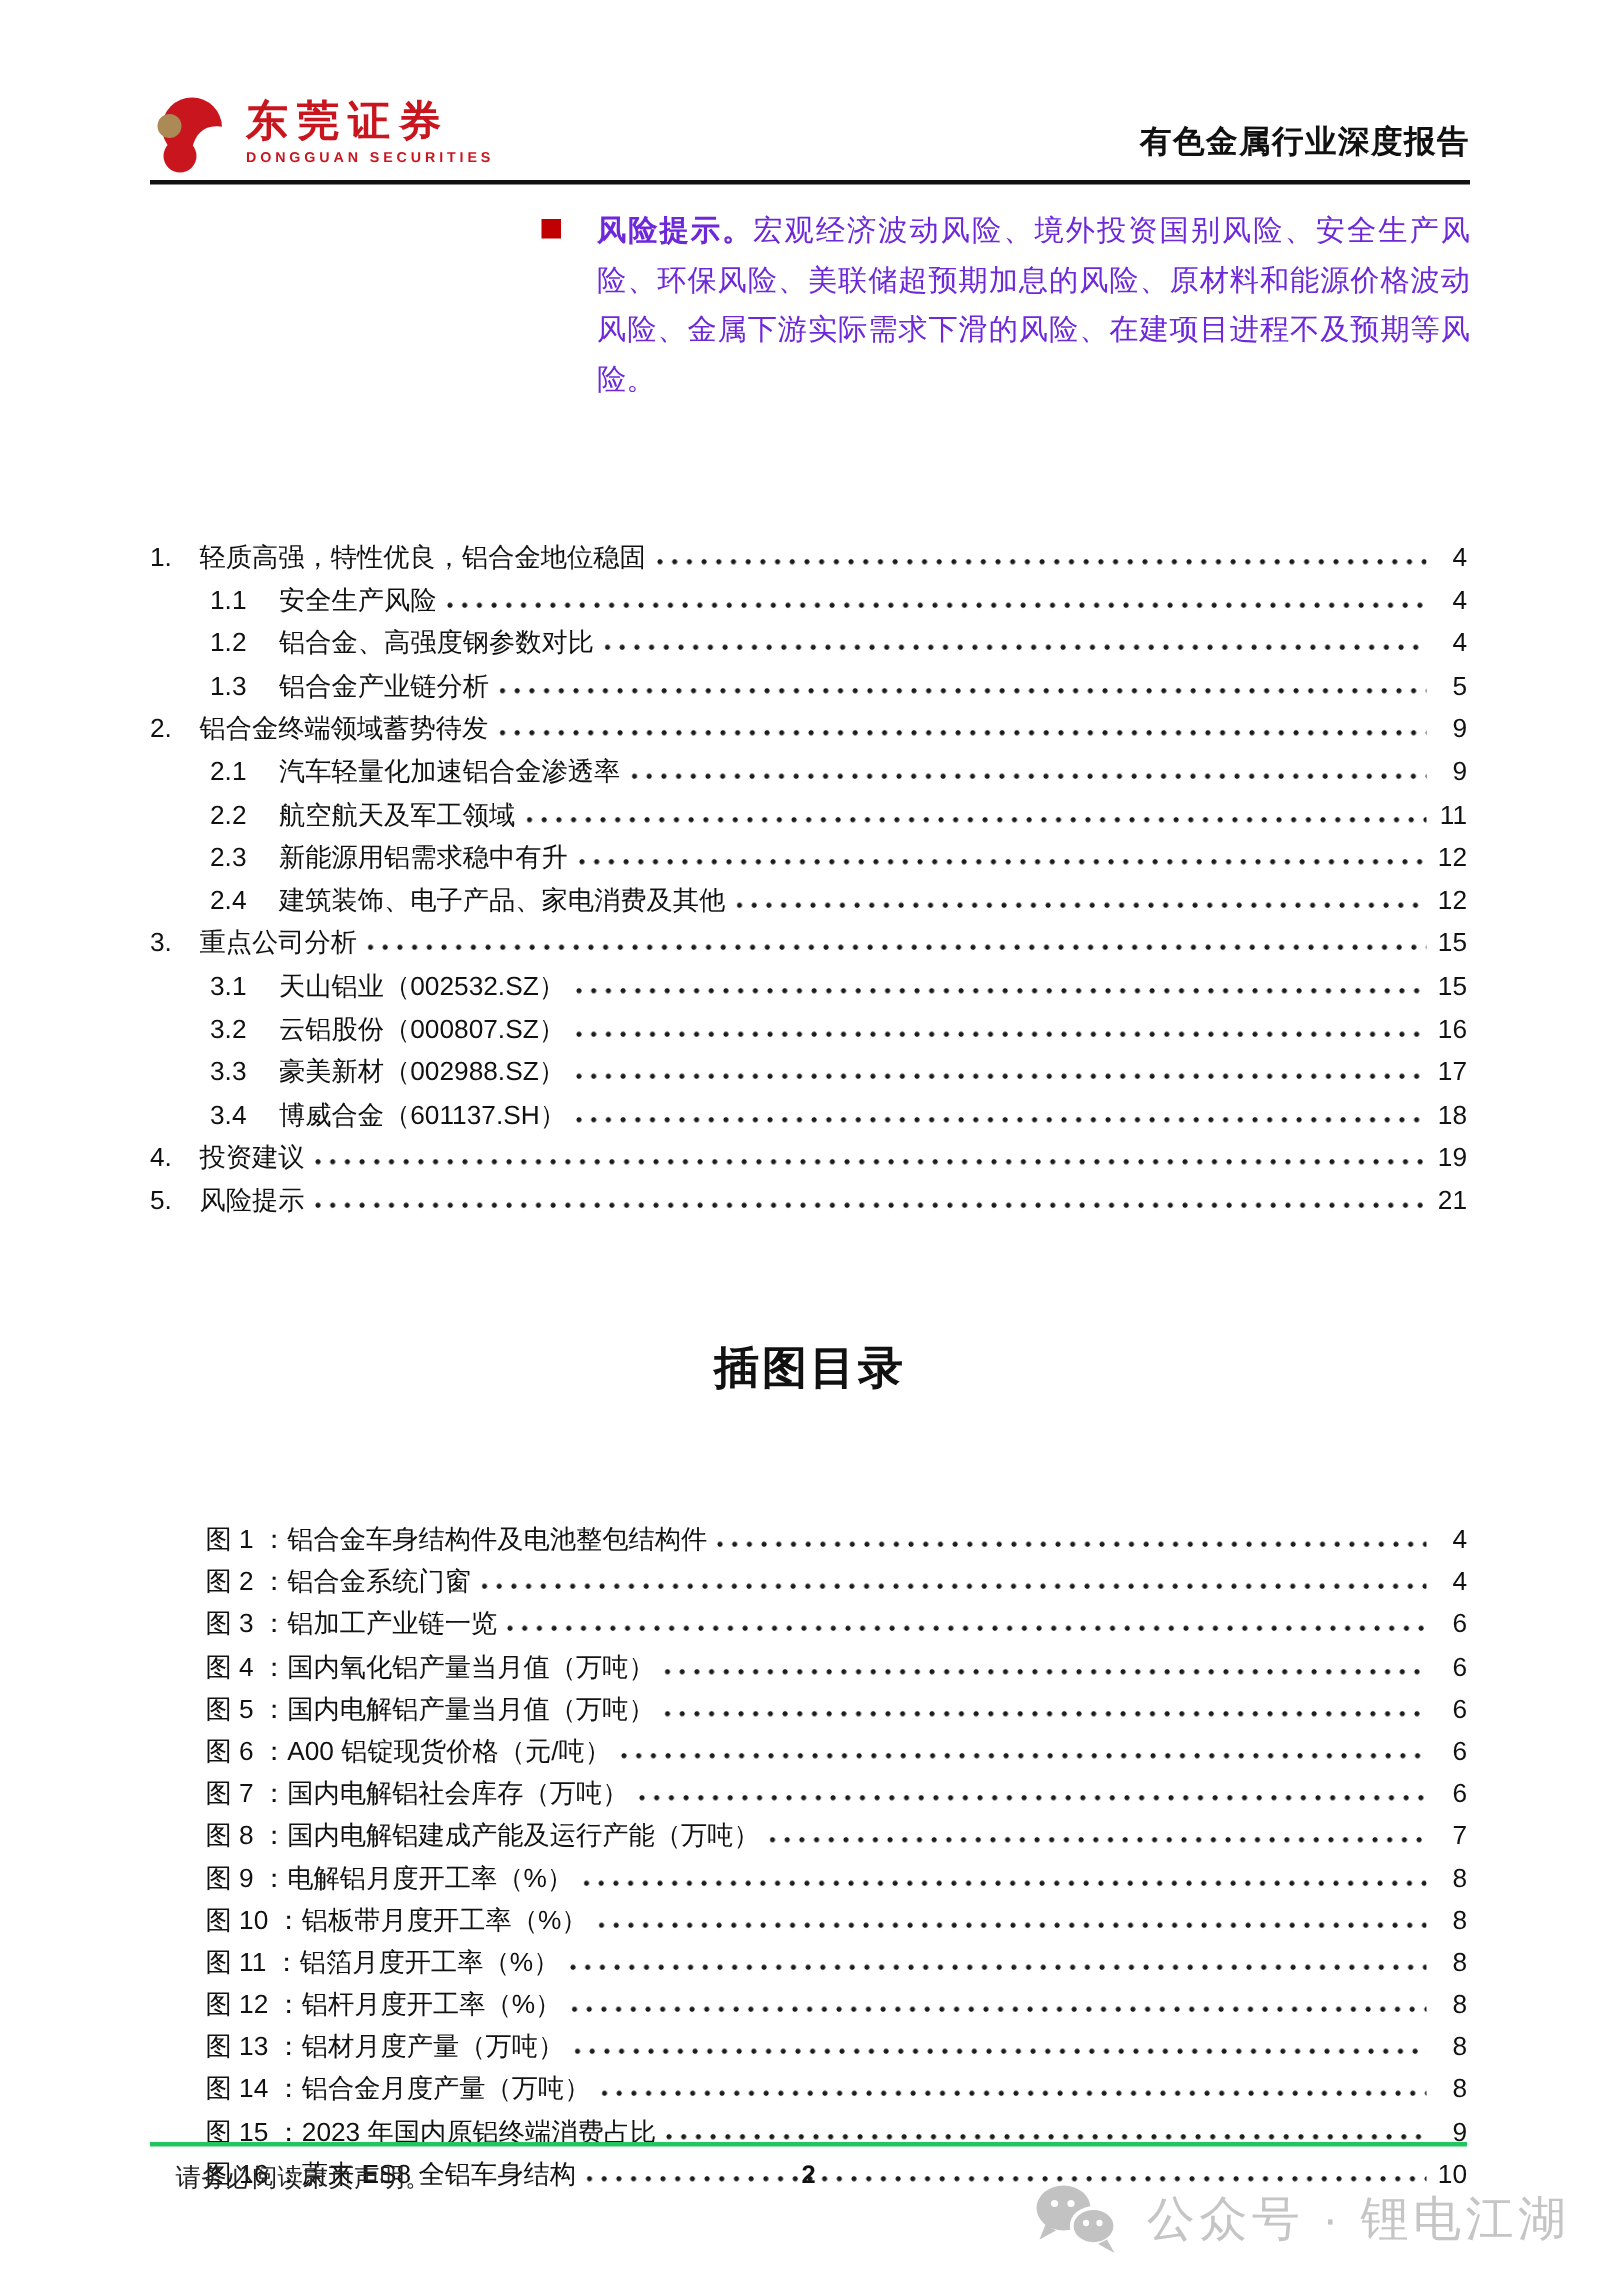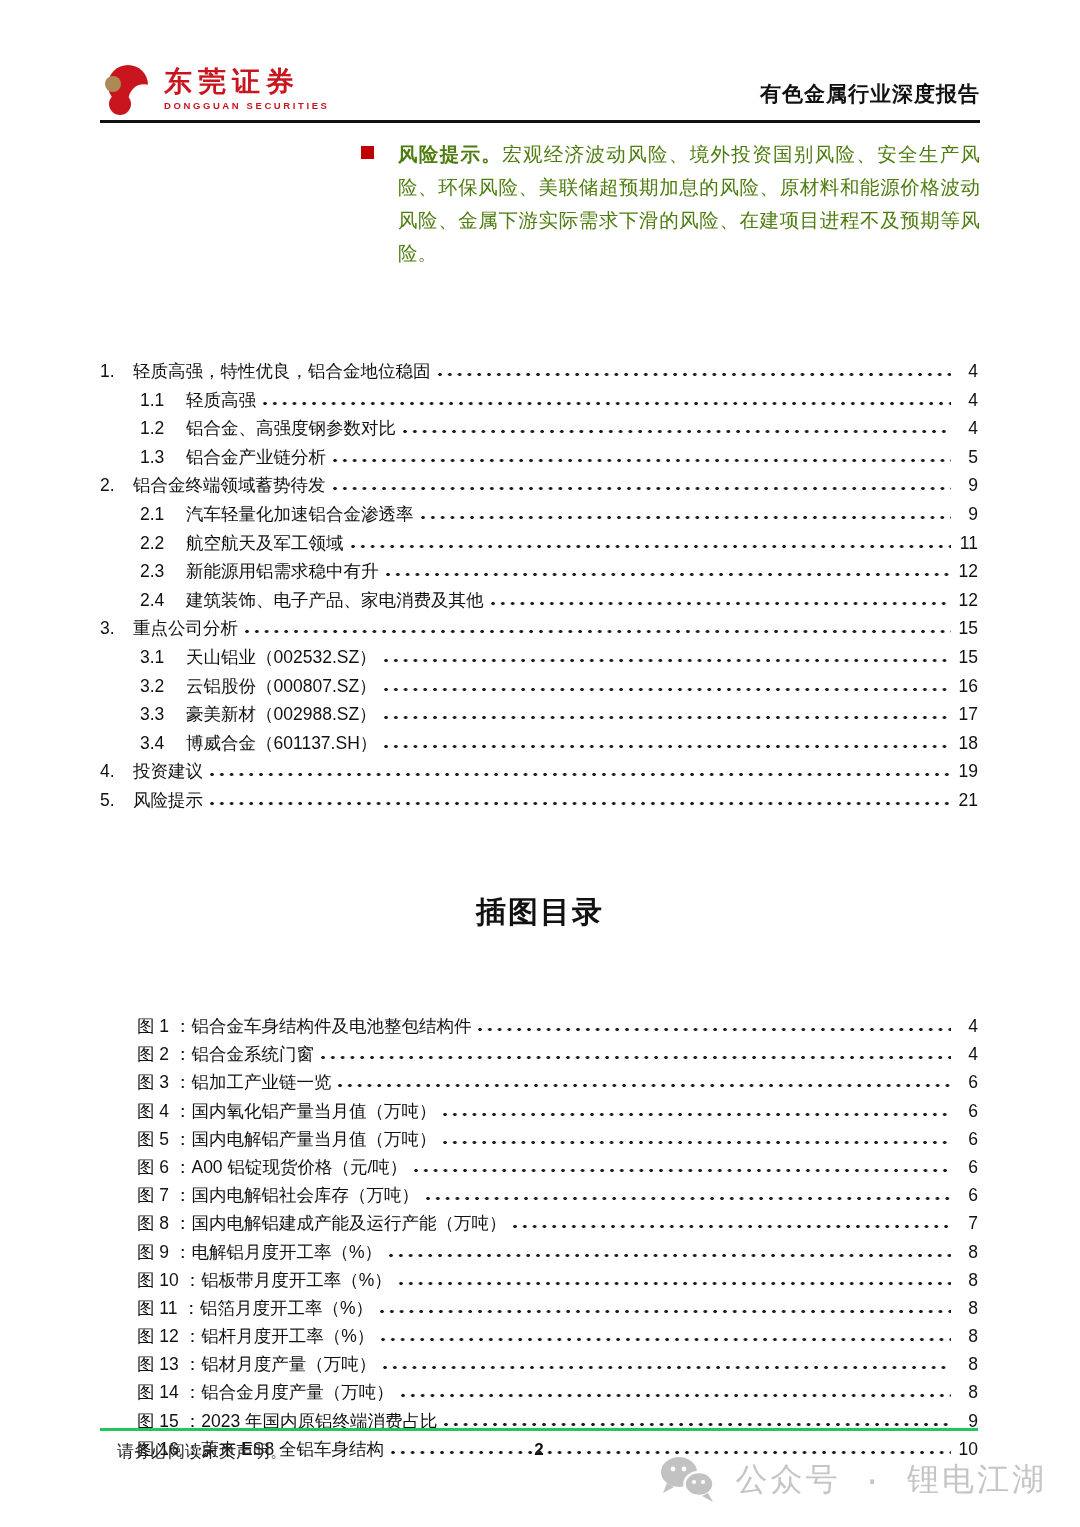--- a/index.html
+++ b/index.html
@@ -29,21 +29,21 @@
   .brand-en{
     font-size:9.5px;color:#c9151e;letter-spacing:2.6px;font-weight:bold;margin-top:5px;
   }
   .doc-type{
     font-size:21px;font-weight:bold;color:#111;padding-bottom:12px;letter-spacing:1px;
   }
   
   .risk{
     position:absolute;left:398px;width:582px;top:138px;
     font-family:"Liberation Serif","DejaVu Serif",serif;
-    font-size:19.5px;line-height:33px;text-align:justify;color:#4d7c0f;
+    font-size:19.5px;line-height:33px;text-align:justify;color:#6d28d9;
   }
   .risk-bullet{
     position:absolute;left:-37px;top:8px;width:13px;height:13px;background:#c00000;
   }
   .risk b{font-weight:bold;}
   
   .sec-title{
     position:absolute;left:0;right:0;text-align:center;
     font-size:30px;font-weight:bold;color:#111;letter-spacing:2px;
   }
@@ -80,21 +80,21 @@
   }
   .footer-page{
     position:absolute;left:0;right:0;top:9px;text-align:center;
     font-size:17px;font-weight:bold;color:#111;
   }
   
   .watermark{
     position:absolute;right:33px;top:1455px;
     display:flex;align-items:center;gap:14px;color:#c5c5c5;
   }
-  .wm-text{font-size:32px;letter-spacing:3px;font-family:Liberation Mono, monospace;}
+  .wm-text{font-size:32px;letter-spacing:3px;}
   .wm-icon{width:64px;height:50px;flex:0 0 auto;}
 </style>
 </head>
 <body>
 
 <div class="page">
 
   <div class="header">
     <div class="brand">
       <svg class="brand-mark" viewBox="0 0 54 54">
@@ -119,21 +119,21 @@
 
   <div class="list toc-list">
     <div class="row lvl1">
         <span class="num">1.</span>
         <span class="label">轻质高强，特性优良，铝合金地位稳固</span>
         <span class="dots"></span>
         <span class="page-num">4</span>
       </div>
     <div class="row lvl2">
         <span class="num">1.1</span>
-        <span class="label">轻质高强</span>
+        <span class="label">安全生产风险</span>
         <span class="dots"></span>
         <span class="page-num">4</span>
       </div>
     <div class="row lvl2">
         <span class="num">1.2</span>
         <span class="label">铝合金、高强度钢参数对比</span>
         <span class="dots"></span>
         <span class="page-num">4</span>
       </div>
     <div class="row lvl2">

